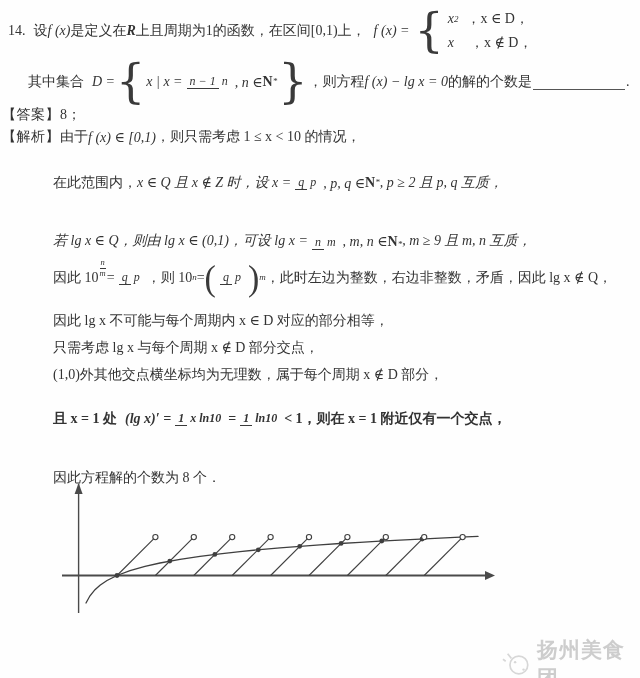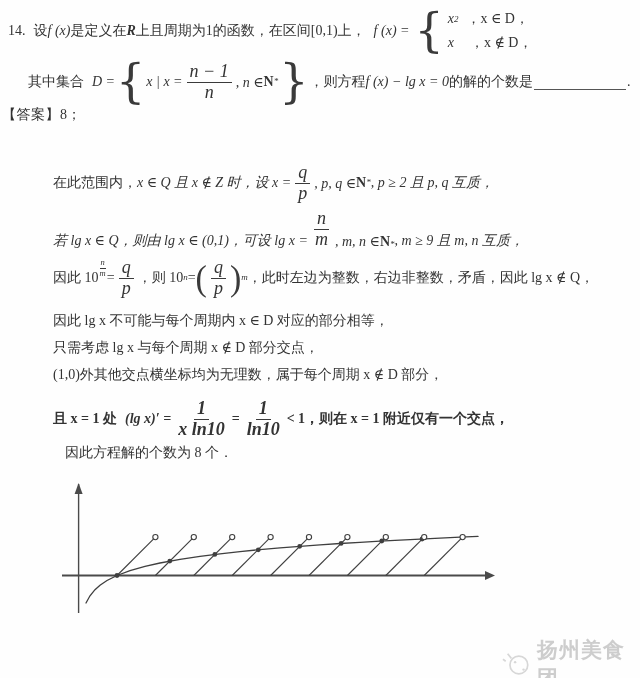--- a/index.html
+++ b/index.html
@@ -3,22 +3,22 @@
 <meta charset="utf-8">
 <style>
   html,body{margin:0;padding:0;background:#e9e9e9;}
   .page{position:relative;width:640px;height:678px;background:#fefefe;overflow:hidden;
         font-family:"Liberation Serif","DejaVu Serif",serif;color:#333;font-size:14px;}
   .line{position:absolute;white-space:nowrap;display:flex;align-items:center;}
   .m{font-style:italic;}
   .mb{font-weight:bold;}
   .lbl{font-weight:normal;letter-spacing:0.5px;}
   sup.s{font-size:9px;font-style:italic;position:relative;top:-1px;}
-  .frac{display:inline-flex;flex-direction:column;align-items:center;margin:0 4px;
-        font-style:italic;line-height:1.1;font-size:18px;}
+  .frac{display:inline-flex;flex-direction:row;align-items:center;margin:0 4px;
+        font-style:italic;line-height:1.1;font-size:12px;}
   .frac .fn{padding:0 3px;border-bottom:1px solid #3a3a3a;}
   .frac .fd{padding:0 3px;}
   .supfrac{display:inline-flex;flex-direction:column;align-items:center;font-size:8.5px;
         font-style:italic;position:relative;top:-10px;line-height:1.15;margin:0 1px;}
   .supfrac .fn{border-bottom:1px solid #3a3a3a;padding:0 1px;}
   .brace{font-size:46px;font-weight:300;line-height:0.9;transform:scaleY(1.02);
         font-family:"DejaVu Serif",serif;color:#3a3a3a;margin:0 1px;}
   .bigp{font-size:34px;font-weight:300;line-height:1;transform:scaleY(1.05);color:#3a3a3a;}
   .cases{display:inline-flex;align-items:center;margin-left:4px;}
   .case-col{display:inline-flex;flex-direction:column;gap:6px;margin-left:3px;}
@@ -28,21 +28,21 @@
   .p2{top:57px;left:28px;height:50px;}
   .ansl{top:106px;left:2px;}
   .sl1{top:128px;left:2px;}
   .sl2{top:162px;left:53px;height:42px;}
   .sl3{top:208px;left:53px;height:42px;align-items:flex-end;}
   .sl4{top:252px;left:53px;height:52px;}
   .sl5{top:312px;left:53px;}
   .sl6{top:339px;left:53px;}
   .sl7{top:366px;left:53px;}
   .sl8{top:396px;left:53px;height:46px;font-weight:bold;}
-  .sl9{top:444px;left:53px;margin-left:12px;}
+  .sl9{top:469px;left:53px;}
   .fig{position:absolute;top:470px;left:0;}
   .wm{position:absolute;top:636px;left:502px;display:flex;align-items:center;color:#cdcdcd;}
   .wm-text{font-size:21px;font-weight:bold;letter-spacing:1px;margin-left:5px;
         font-family:"Liberation Sans",sans-serif;}
   .gap{display:inline-block;width:8px;}
 </style>
 </head>
 <body>
 
 <div class="page">
@@ -97,20 +97,26 @@
     <span>的解的个数是</span>
     <span class="blank"></span>
     <span>.</span>
   </div>
 
   <div class="line ansl">
     <span class="lbl">【答案】</span>
     <span>8；</span>
   </div>
 
+  <div class="line sl1">
+    <span class="lbl">【解析】</span>
+    <span>由于</span>
+    <span class="m">f (x) ∈ [0,1)</span>
+    <span>，则只需考虑 1 ≤ x &lt; 10 的情况，</span>
+  </div>
 
   <div class="line sl2">
     <span>在此范围内，</span>
     <span class="m">x ∈ Q 且 x ∉ Z 时，设 x =</span>
     <span class="frac">
       <span class="fn">q</span>
       <span class="fd">p</span>
     </span>
     <span class="m">, p, q ∈</span>
     <span class="mb">N</span>

